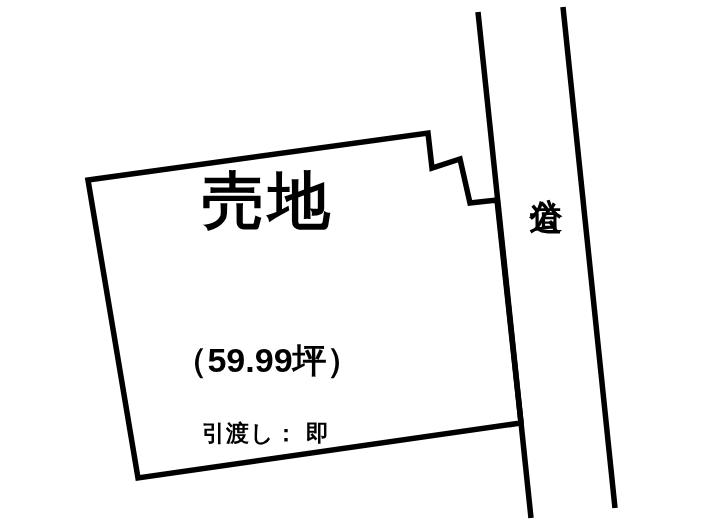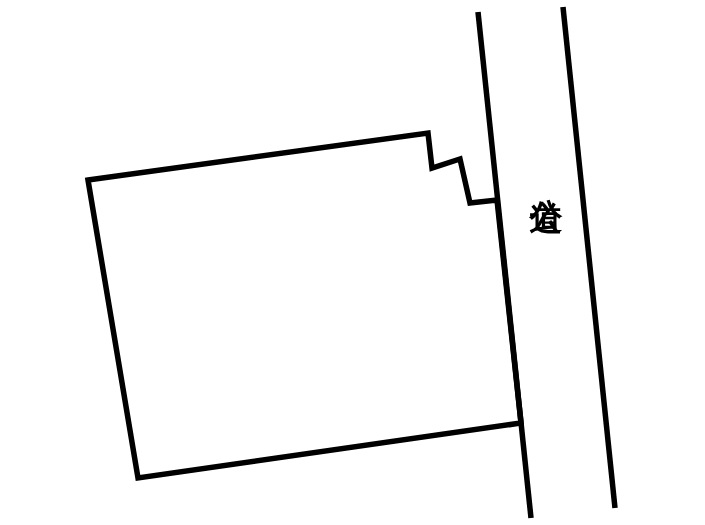--- a/index.html
+++ b/index.html
@@ -78,22 +78,25 @@
 <body>
 
 <div class="stage">
 
   <svg class="plan-svg" viewBox="0 0 705 525" xmlns="http://www.w3.org/2000/svg">
     <polygon class="outline" points="88,180 428,133 432,168 460,159 470,203 497,200 521,423 138,478"></polygon>
     <path class="roadline" d="M478,12 L531,518"></path>
     <path class="roadline" d="M563,7 L615,508"></path>
   </svg>
 
+  <div class="label parcel-title">売地</div>
 
   <div class="label area-block">
+    <div>（59.99坪）</div>
   </div>
 
   <div class="label status-block">
+    <div>引渡し： 即</div>
   </div>
 
   <div class="label road-label">公道</div>
 
 </div>
 
 </body></html>

